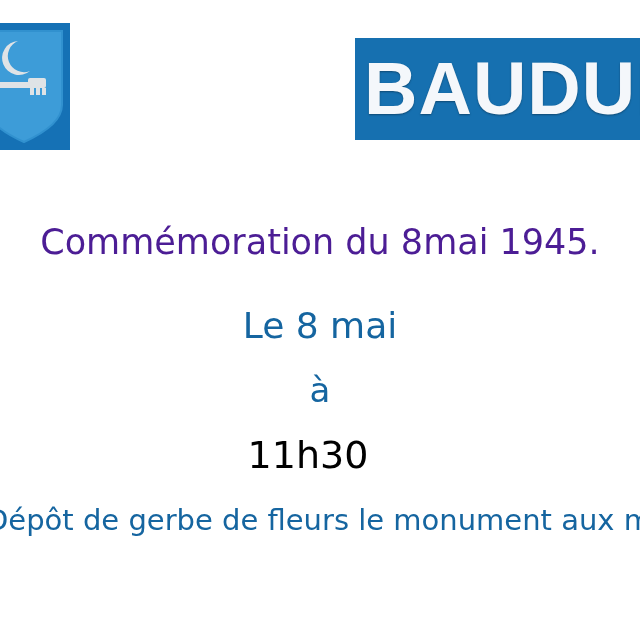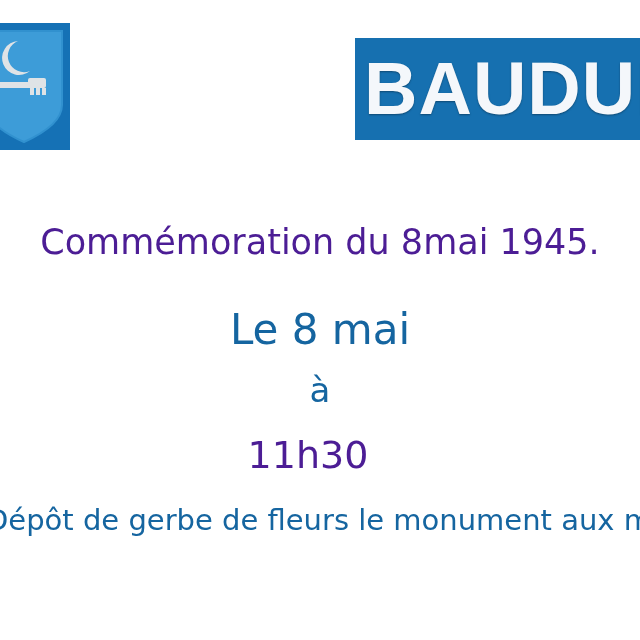--- a/index.html
+++ b/index.html
@@ -92,42 +92,42 @@
     font-weight: 400;
   }
 
   .sub1 {
     position: absolute;
     left: 0;
     top: 140px;
     width: 640px;
     text-align: center;
     color: #1565a0;
-    font-size: 42px;
+    font-size: 36px;
     font-weight: 400;
   }
 
   .sub2 {
     position: absolute;
     left: 0;
     top: 205px;
     width: 640px;
     text-align: center;
     color: #1565a0;
     font-size: 34px;
     font-weight: 400;
   }
 
   .sub3 {
     position: absolute;
     left: 0;
     top: 268px;
     width: 616px;
     text-align: center;
-    color: #4c1d95;
+    color: #000000;
     font-size: 38px;
     font-weight: 400;
   }
 
   
   .sub4 {
     position: absolute;
     left: -14px;
     top: 338px;
     width: 668px;

